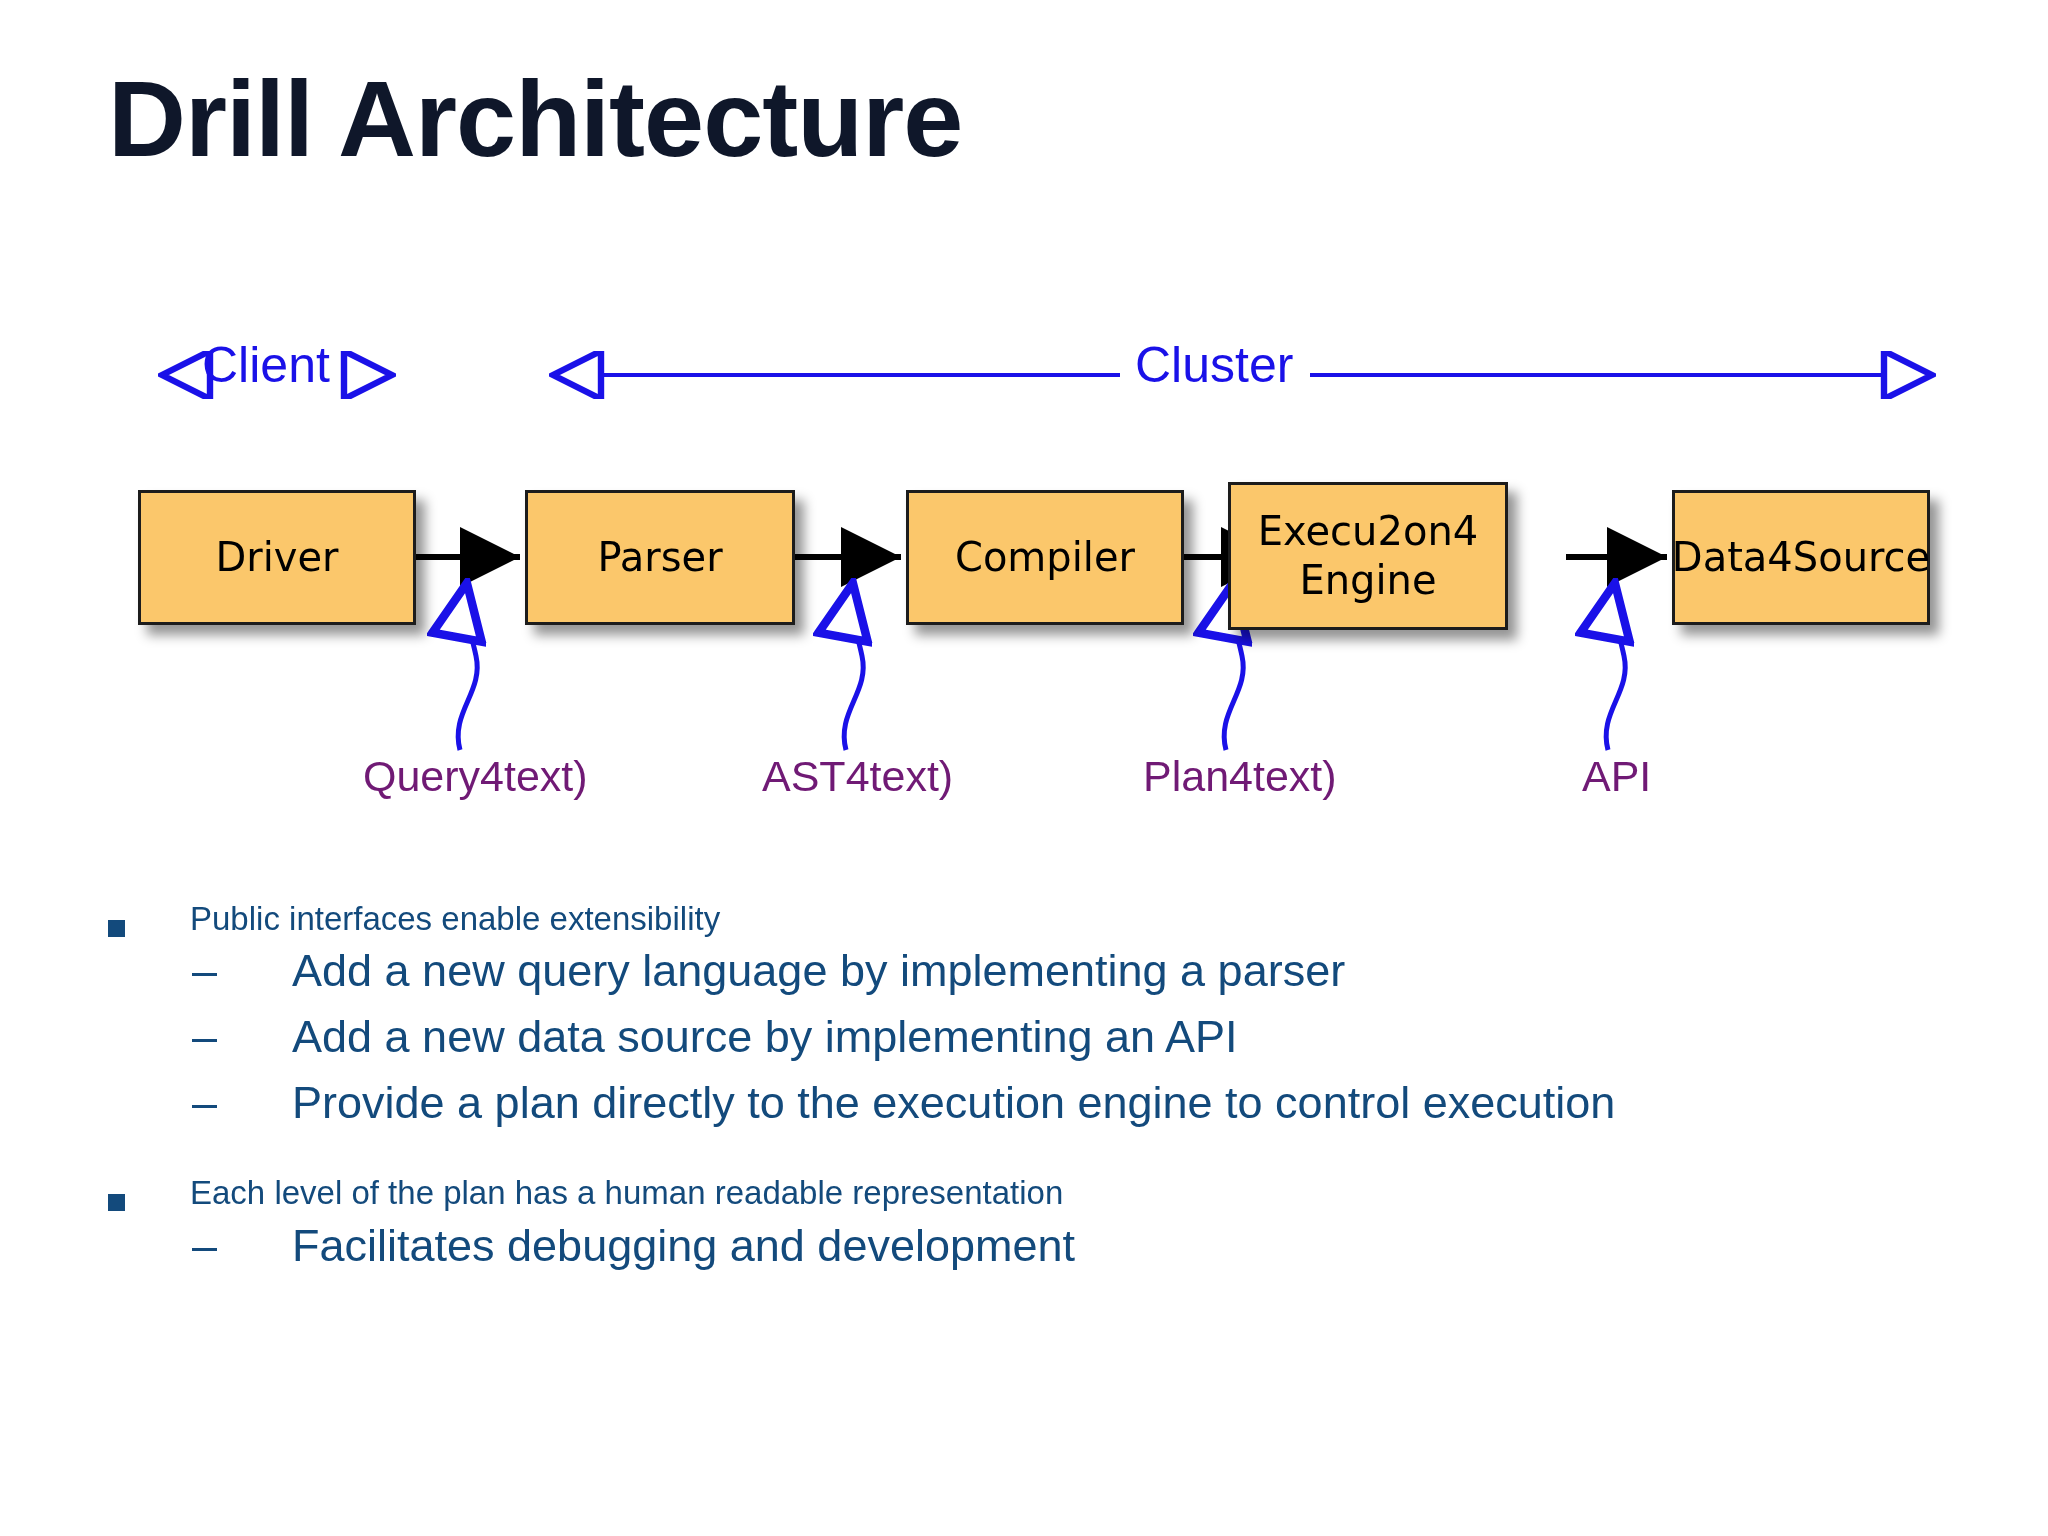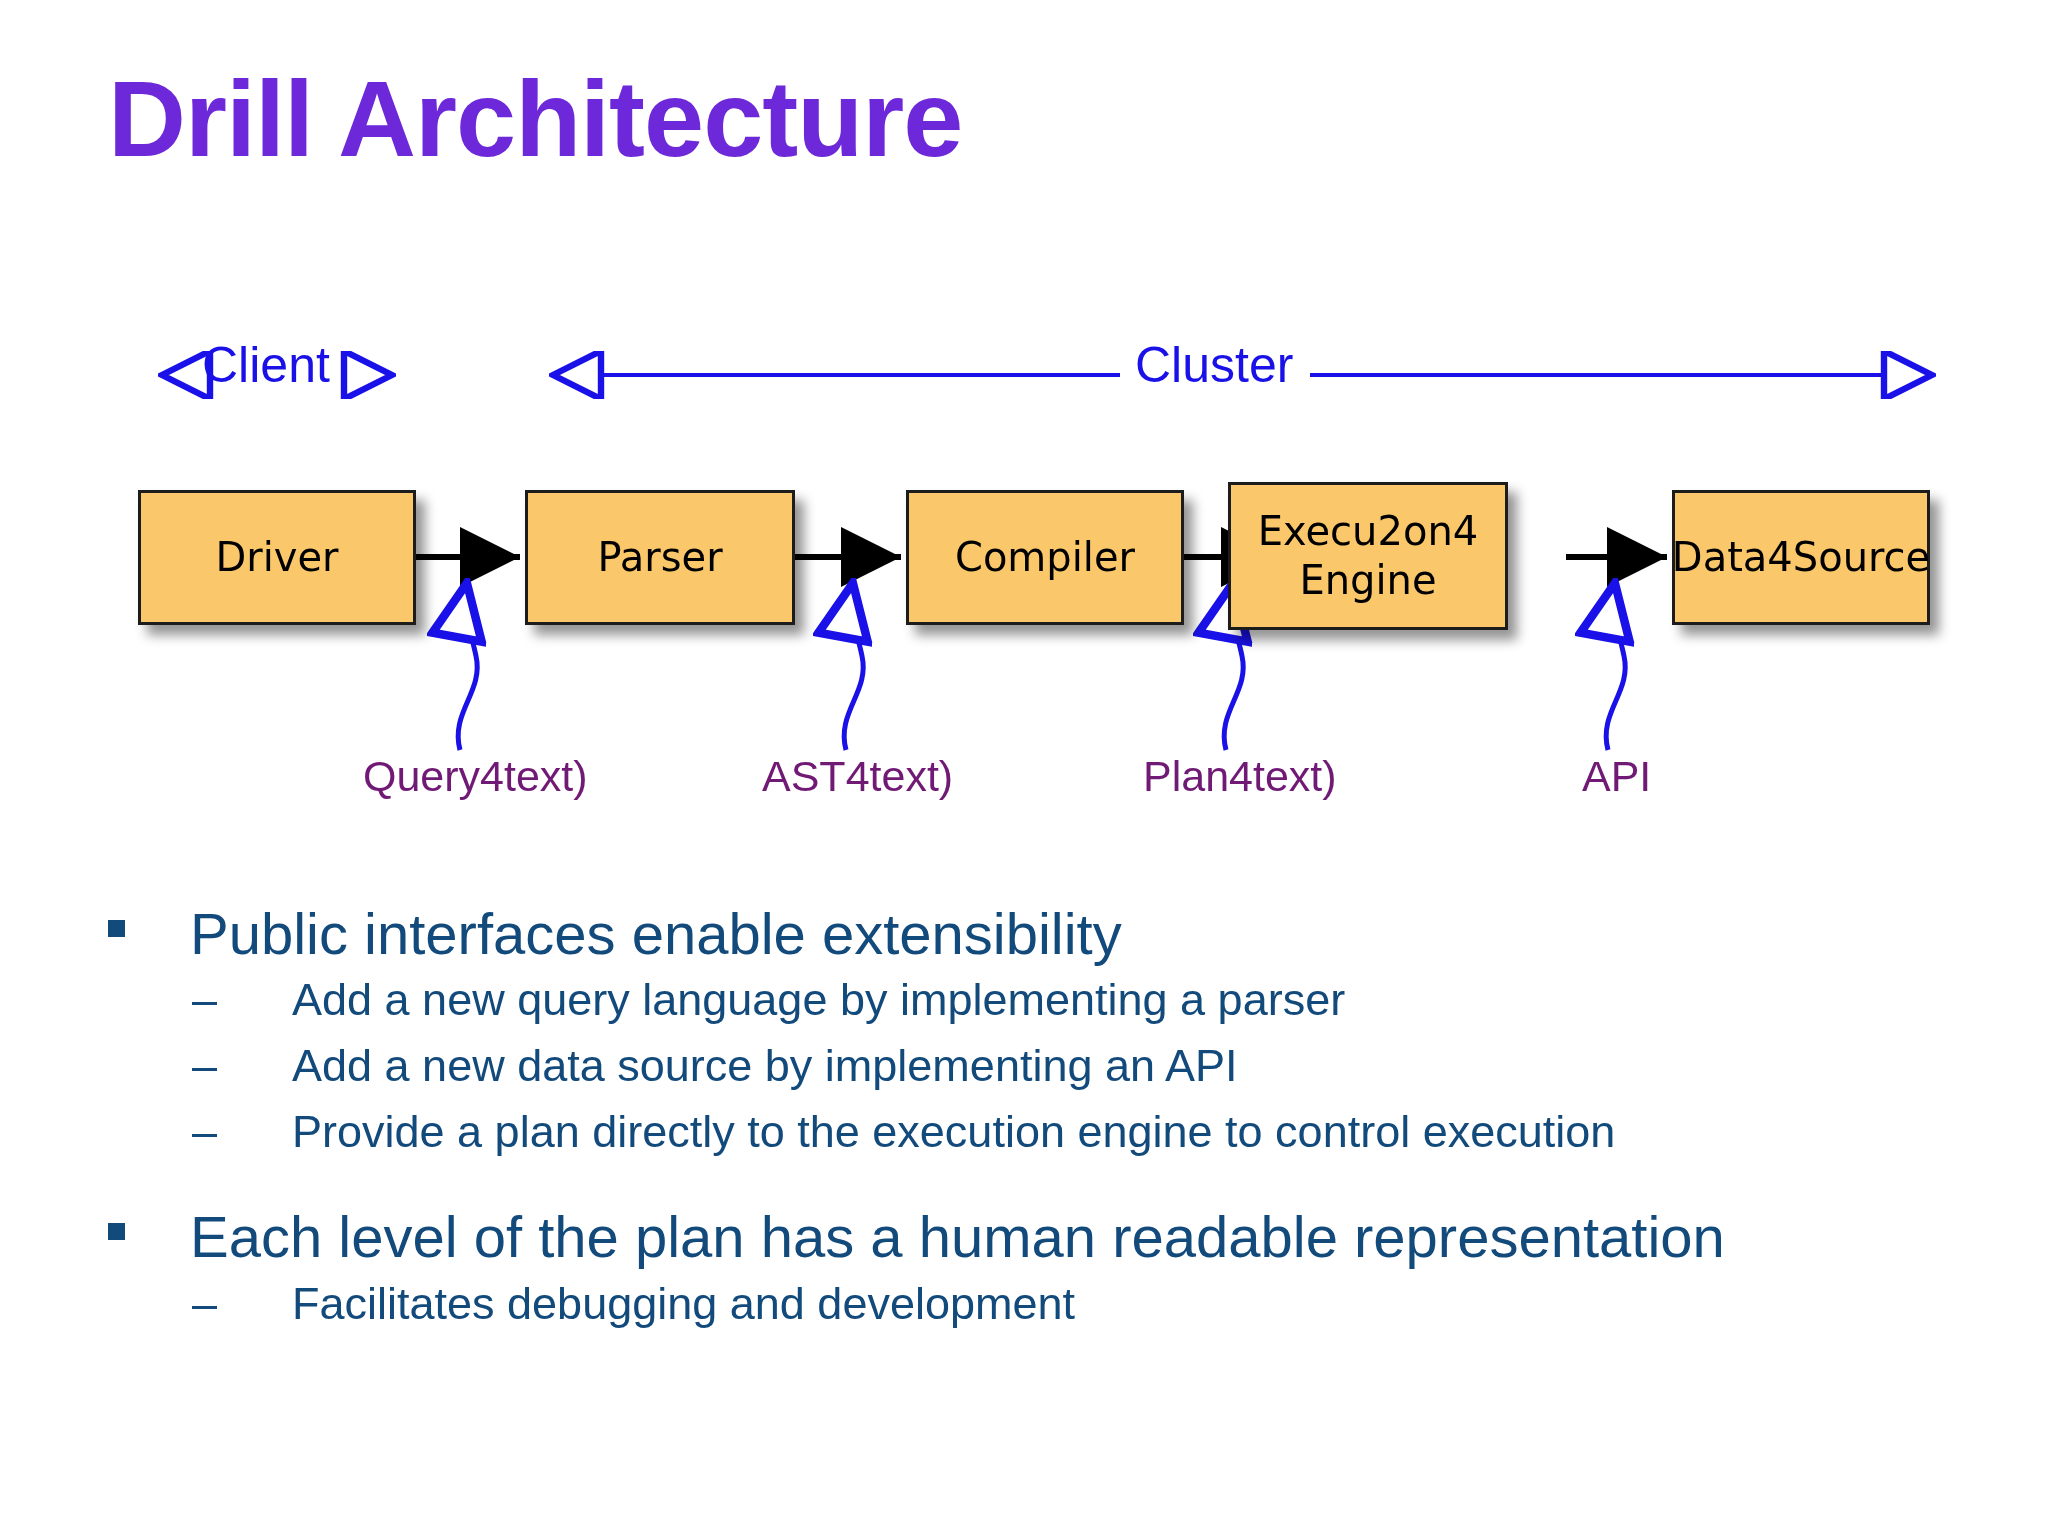--- a/index.html
+++ b/index.html
@@ -16,21 +16,21 @@
     -webkit-font-smoothing: antialiased;
   }
 
   
   .slide-title {
     position: absolute;
     left: 108px;
     top: 62px;
     font-size: 108px;
     font-weight: bold;
-    color: #6d28d9;
+    color: #0f172a;
     letter-spacing: -1px;
     line-height: 1.05;
     white-space: nowrap;
   }
 
   
   .scope-layer {
     position: absolute;
     left: 0;
     top: 320px;
@@ -99,21 +99,21 @@
     position: absolute;
     left: 0;
     top: 900px;
     width: 2048px;
   }
   .bullet-l1 {
     position: relative;
     display: flex;
     align-items: center;
     color: #134a7c;
-    font-size: 58px;
+    font-size: 33px;
     line-height: 1.16;
     margin: 0 0 6px 0;
     padding-left: 112px;
   }
   .bullet-l1 .marker {
     position: absolute;
     left: 108px;
     top: 20px;
     width: 17px;
     height: 17px;

